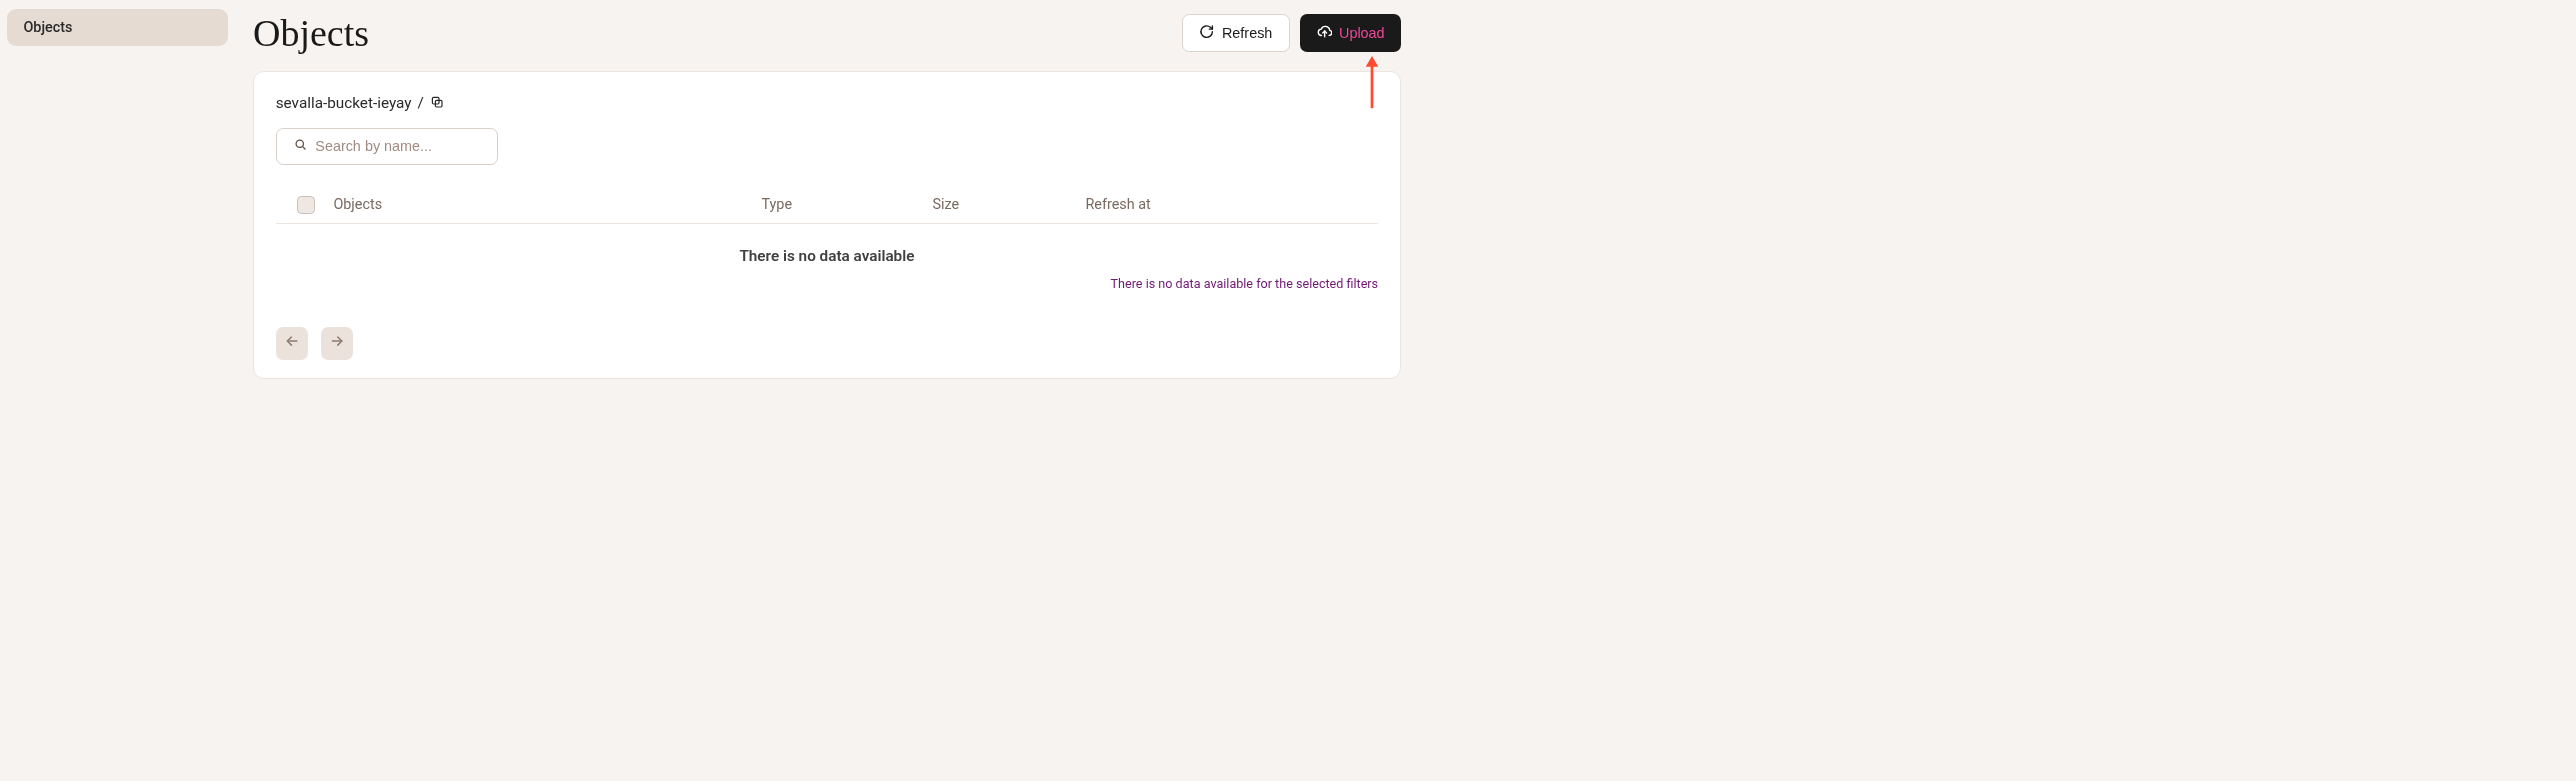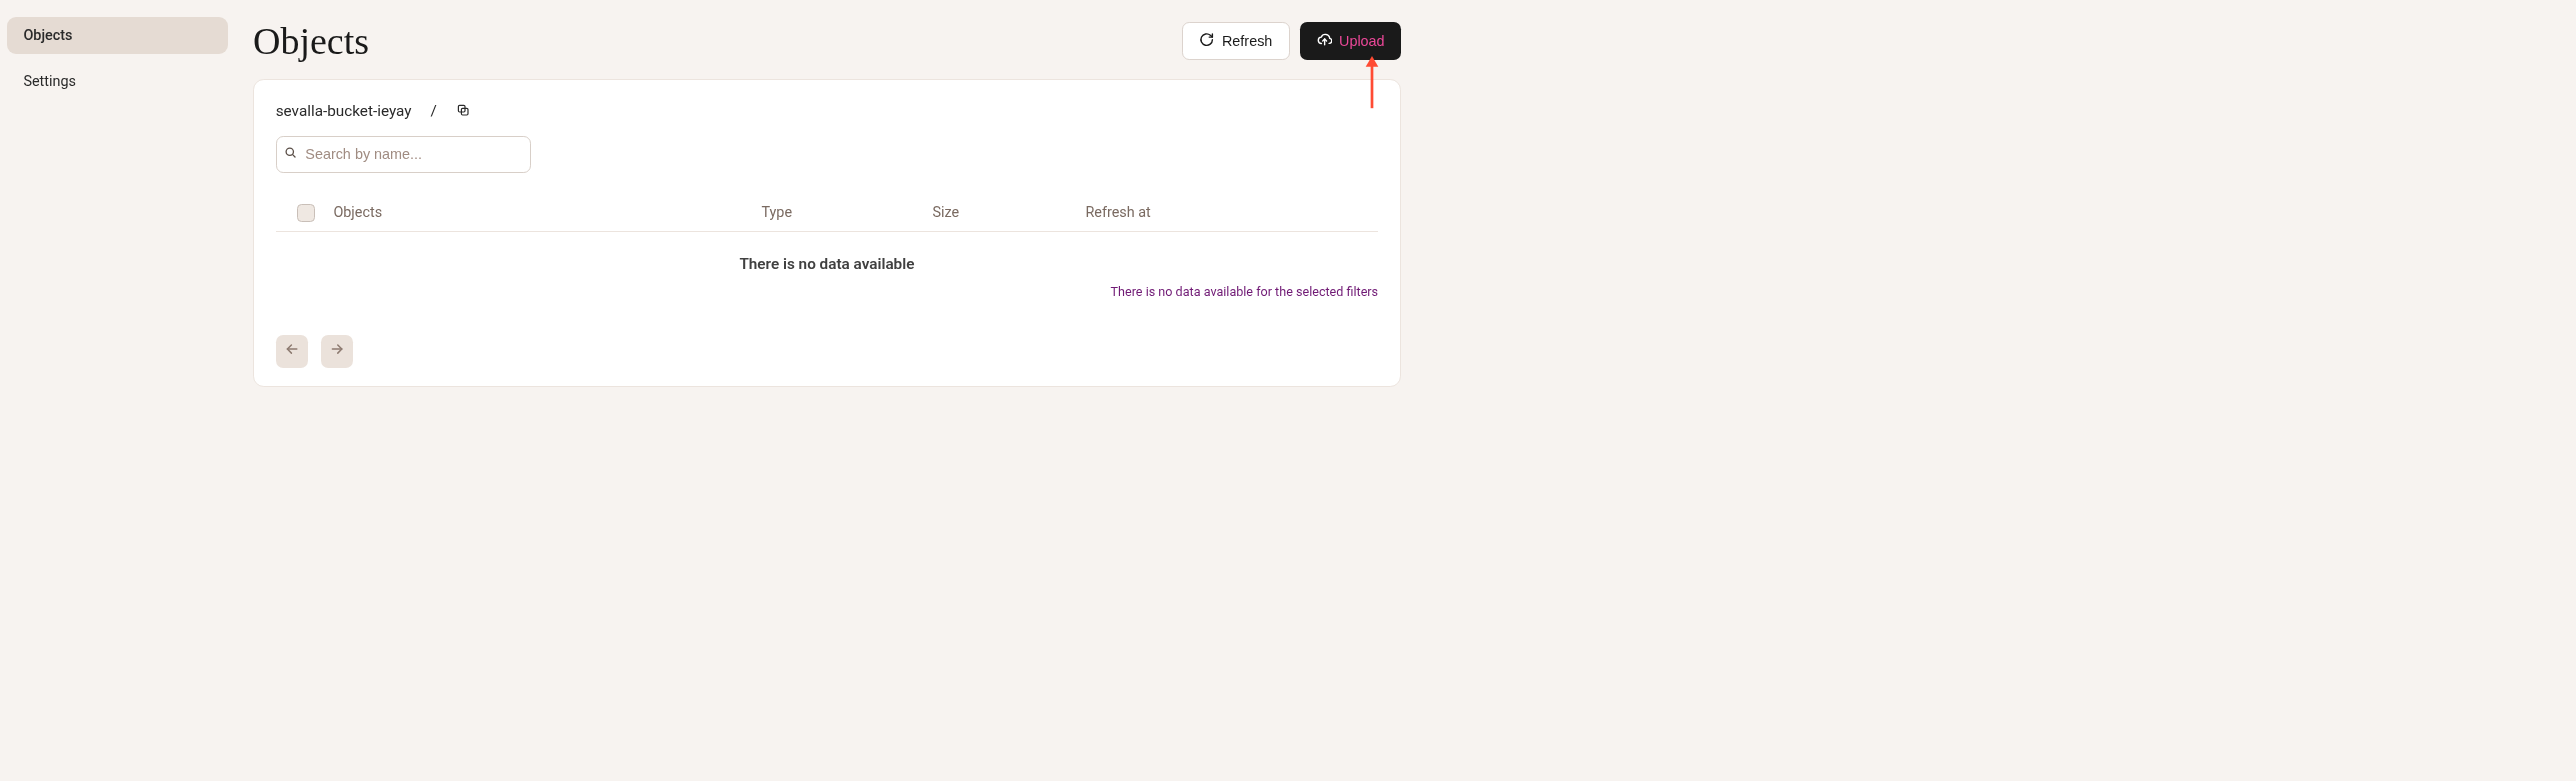--- a/index.html
+++ b/index.html
@@ -4,21 +4,21 @@
   <style>
     * { margin: 0; padding: 0; box-sizing: border-box; }
     body {
       font-family: -apple-system, BlinkMacSystemFont, "Segoe UI", Roboto, sans-serif;
       background: #f7f3f0;
       color: #1a1a1a;
       width: 1417px;
       height: 430px;
       overflow: hidden;
     }
-    .layout { display: flex; height: 100%; margin-top: 8px; }
+    .layout { display: flex; height: 100%; }
     .sidebar {
       width: 235px;
       padding: 7.2px 3.6px;
       flex-shrink: 0;
     }
     .sidebar-item {
       padding: 10px 16.2px;
       font-size: 14.4px;
       color: #2a2a2a;
       border-radius: 9px;
@@ -69,38 +69,38 @@
     }
     .card {
       background: #fff;
       border: 0.9px solid #ece4de;
       border-radius: 10.8px;
       padding: 21.7px 21.7px 18px 21.7px;
     }
     .breadcrumb {
       display: flex;
       align-items: center;
-      gap: 19px;
+      gap: 6px;
       font-size: 15.3px;
       color: #2a2a2a;
       margin-bottom: 16.2px;
     }
     .copy-icon-box {
       display: inline-flex;
       align-items: center;
       justify-content: center;
       cursor: pointer;
     }
     .search-wrap {
       display: inline-flex;
       align-items: center;
       border: 0.9px solid #d8cfc8;
       border-radius: 7.2px;
-      padding: 9px 7px;
-      width: 255px;
+      padding: 9px 17px;
+      width: 222px;
       margin-bottom: 21.7px;
     }
     .search-wrap svg { flex-shrink: 0; margin-right: 9px; }
     .search-input {
       border: none;
       outline: none;
       font-size: 14.4px;
       color: #2a2a2a;
       width: 100%;
       background: transparent;
@@ -165,23 +165,20 @@
       pointer-events: none;
     }
   </style>
 </head>
 <body>
 
 <div class="layout">
   <nav class="sidebar">
     <div class="sidebar-item active">
       <span>Objects</span>
-    </div>
-    <div class="sidebar-item">
-      <span>Settings</span>
     </div>
   </nav>
 
   <main class="main">
     <div class="header">
       <h1 class="page-title">Objects</h1>
       <div class="header-actions">
         <button class="btn btn-outline">
           <span>
             <svg width="15.3" height="15.3" viewBox="0 0 24 24" fill="none" stroke="#1a1a1a" stroke-width="2.2" stroke-linecap="round" stroke-linejoin="round">

